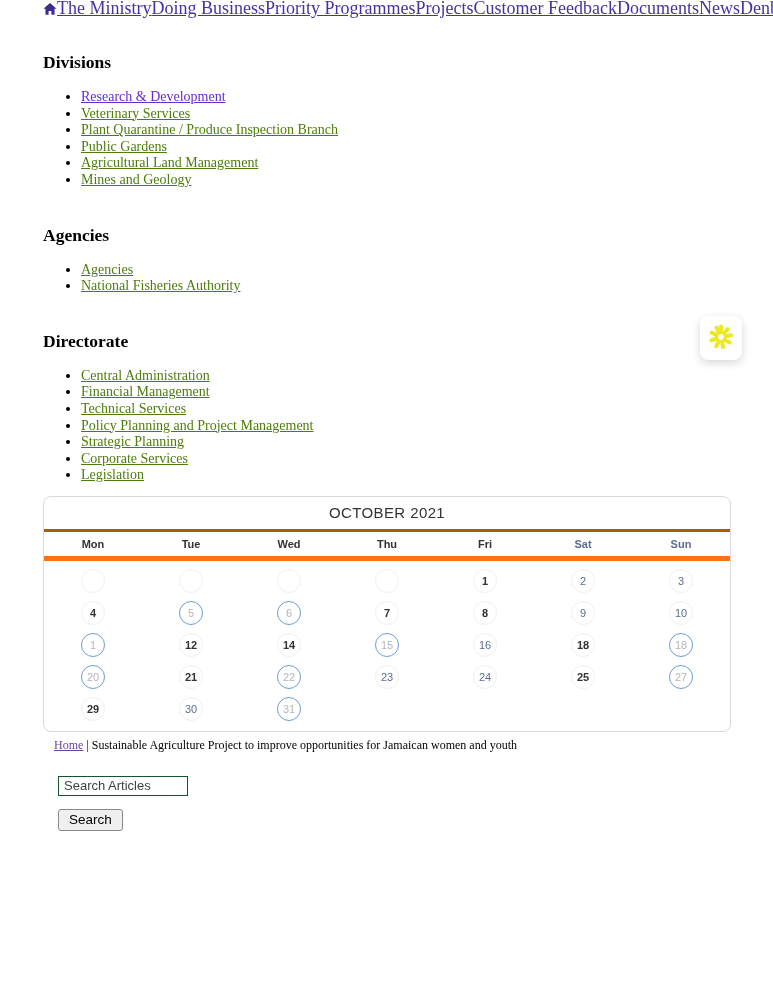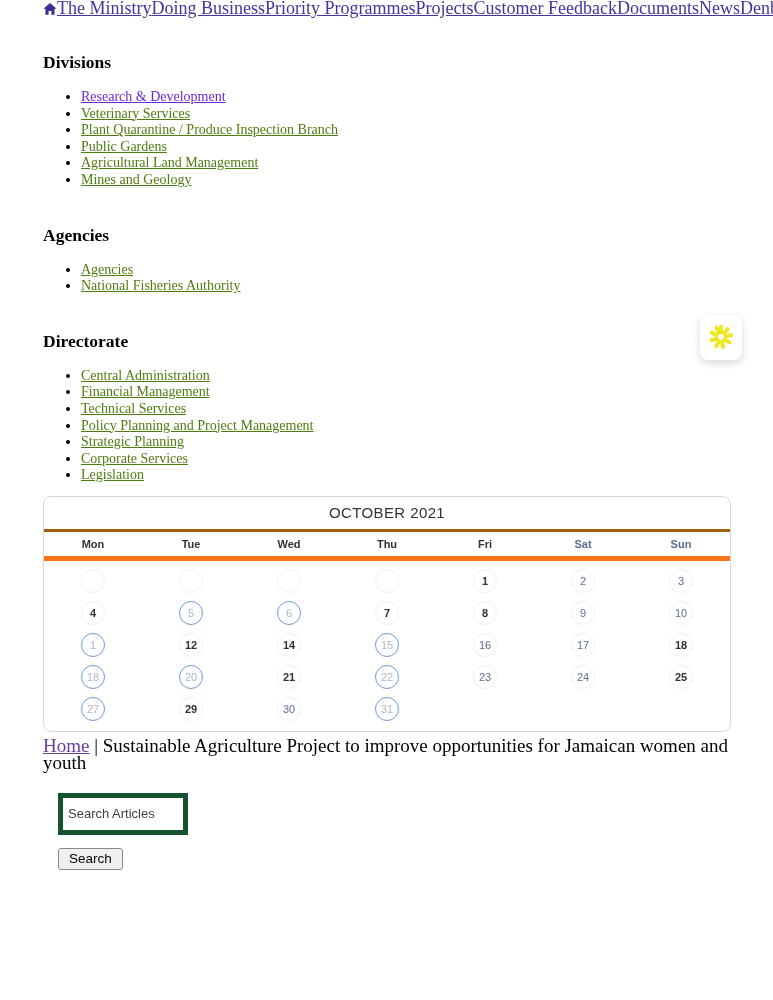--- a/index.html
+++ b/index.html
@@ -54,29 +54,29 @@
     width:24px;height:24px;border-radius:50%;display:flex;align-items:center;
     justify-content:center;font-size:11px;border:1px solid #efefef;
     box-sizing:border-box;background:#fff;
   }
   .cal-cell.state-strong .daycircle{color:#333;font-weight:600;cursor:pointer;}
   .cal-cell.state-muted  .daycircle{color:#5b6e91;font-weight:400;cursor:pointer;}
   .cal-cell.state-event  .daycircle{border:1.5px solid #6d9bd8;color:#b3b6bd;cursor:pointer;}
   .cal-cell.state-empty  .daycircle{border:1px solid #f0f0f0;}
 
   
-  .breadcrumb{margin-top:5px;font-size:19px;line-height:17px;}
+  .breadcrumb{margin-top:5px;font-size:12px;line-height:17px;margin-left:11px;}
   .breadcrumb a{color:#6b3fa0;text-decoration:underline;cursor:pointer;}
 
   
   .article-search{margin:22px 0 0 15px;font-family:"Liberation Sans","DejaVu Sans",sans-serif;}
   .article-search input{
-    width:130px;height:20px;box-sizing:border-box;border:5px solid #14532d;
+    width:130px;height:20px;box-sizing:border-box;border:1px solid #14532d;
     font-size:13px;font-family:"Liberation Sans","DejaVu Sans",sans-serif;
-    padding:16px 5px;color:#0369a1;border-radius:0;outline:none;display:block;
+    padding:9px 5px;color:#0369a1;border-radius:0;outline:none;display:block;
   }
   .article-search input::placeholder{color:#3f3f3f;opacity:1;}
   .article-search button{
     margin-top:13px;display:block;font-size:13.5px;
     font-family:"Liberation Sans","DejaVu Sans",sans-serif;color:#000;
     background:#f0f0f0;border:1px solid #8a8a8a;border-radius:3px;
     padding:2px 10px 3px;cursor:pointer;
   }
 
   
@@ -190,23 +190,20 @@
         </div>
         <div class="cal-cell state-strong">
           <span class="daycircle">14</span>
         </div>
         <div class="cal-cell state-event">
           <span class="daycircle">15</span>
         </div>
         <div class="cal-cell state-muted">
           <span class="daycircle">16</span>
         </div>
-        <div class="cal-cell state-muted">
-          <span class="daycircle">17</span>
-        </div>
         <div class="cal-cell state-strong">
           <span class="daycircle">18</span>
         </div>
         <div class="cal-cell state-event">
           <span class="daycircle">18</span>
         </div>
         <div class="cal-cell state-event">
           <span class="daycircle">20</span>
         </div>
         <div class="cal-cell state-strong">

